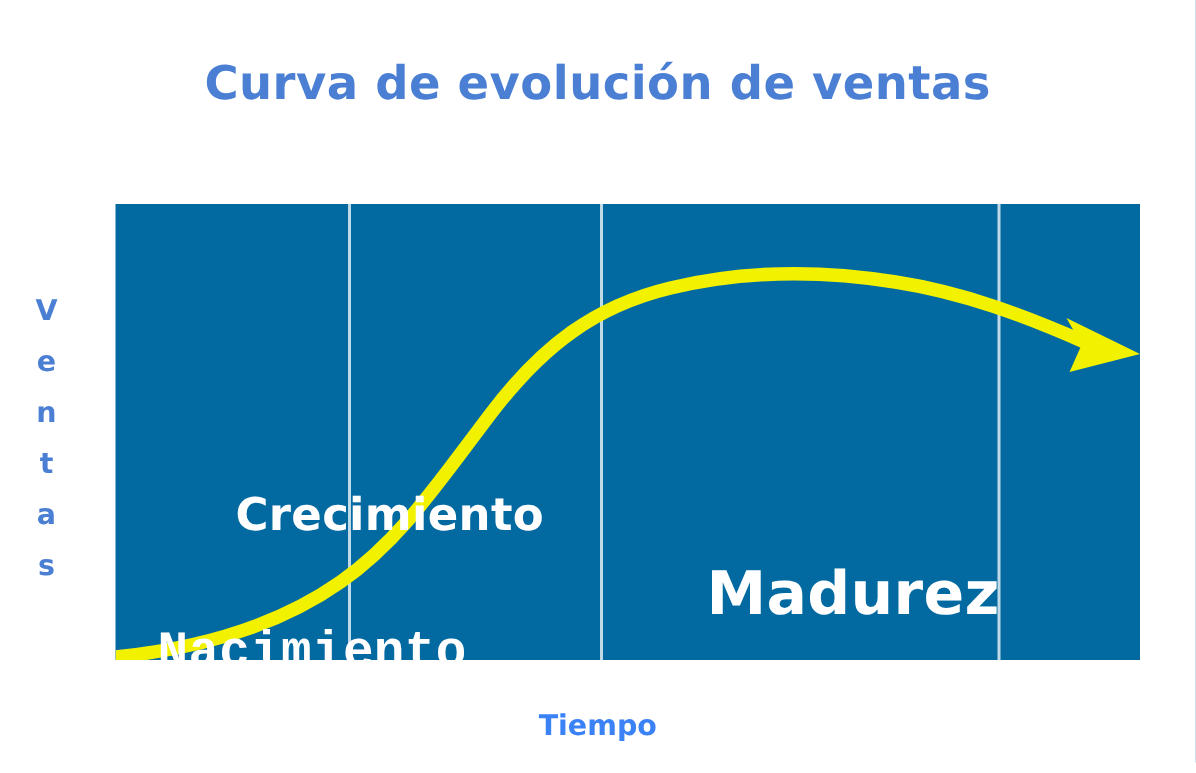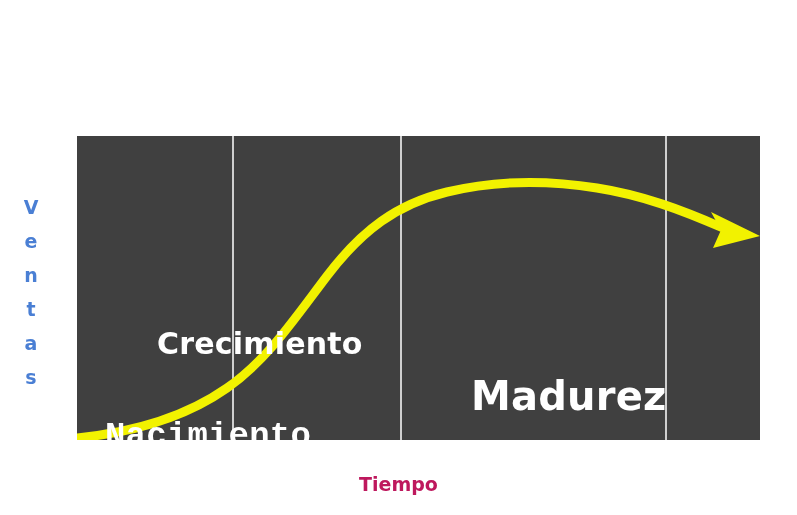--- a/index.html
+++ b/index.html
@@ -52,31 +52,31 @@
   }
   #x-axis-label {
     position: absolute;
     left: 0;
     top: 473px;
     width: 797px;
     text-align: center;
     font-family: "DejaVu Sans", sans-serif;
     font-weight: bold;
     font-size: 19px;
-    color: #be185d;
+    color: #3b82f6;
   }
 
   
   #plot-area {
     position: absolute;
     left: 77px;
     top: 136px;
     width: 683px;
     height: 304px;
-    background: #404040;
+    background: #0369a1;
     overflow: hidden;
   }
 
   .stage-divider {
     position: absolute;
     top: 0;
     width: 2px;
     height: 304px;
     background: #ffffff;
     opacity: 0.75;
@@ -115,20 +115,21 @@
     width: 683px;
     height: 304px;
     pointer-events: none;
   }
 </style>
 </head>
 <body>
 
 <div id="canvas">
 
+  <div id="chart-title">Curva de evolución de ventas</div>
 
   <div id="y-axis-label">
     <span>V</span>
     <span>e</span>
     <span>n</span>
     <span>t</span>
     <span>a</span>
     <span>s</span>
   </div>
 

